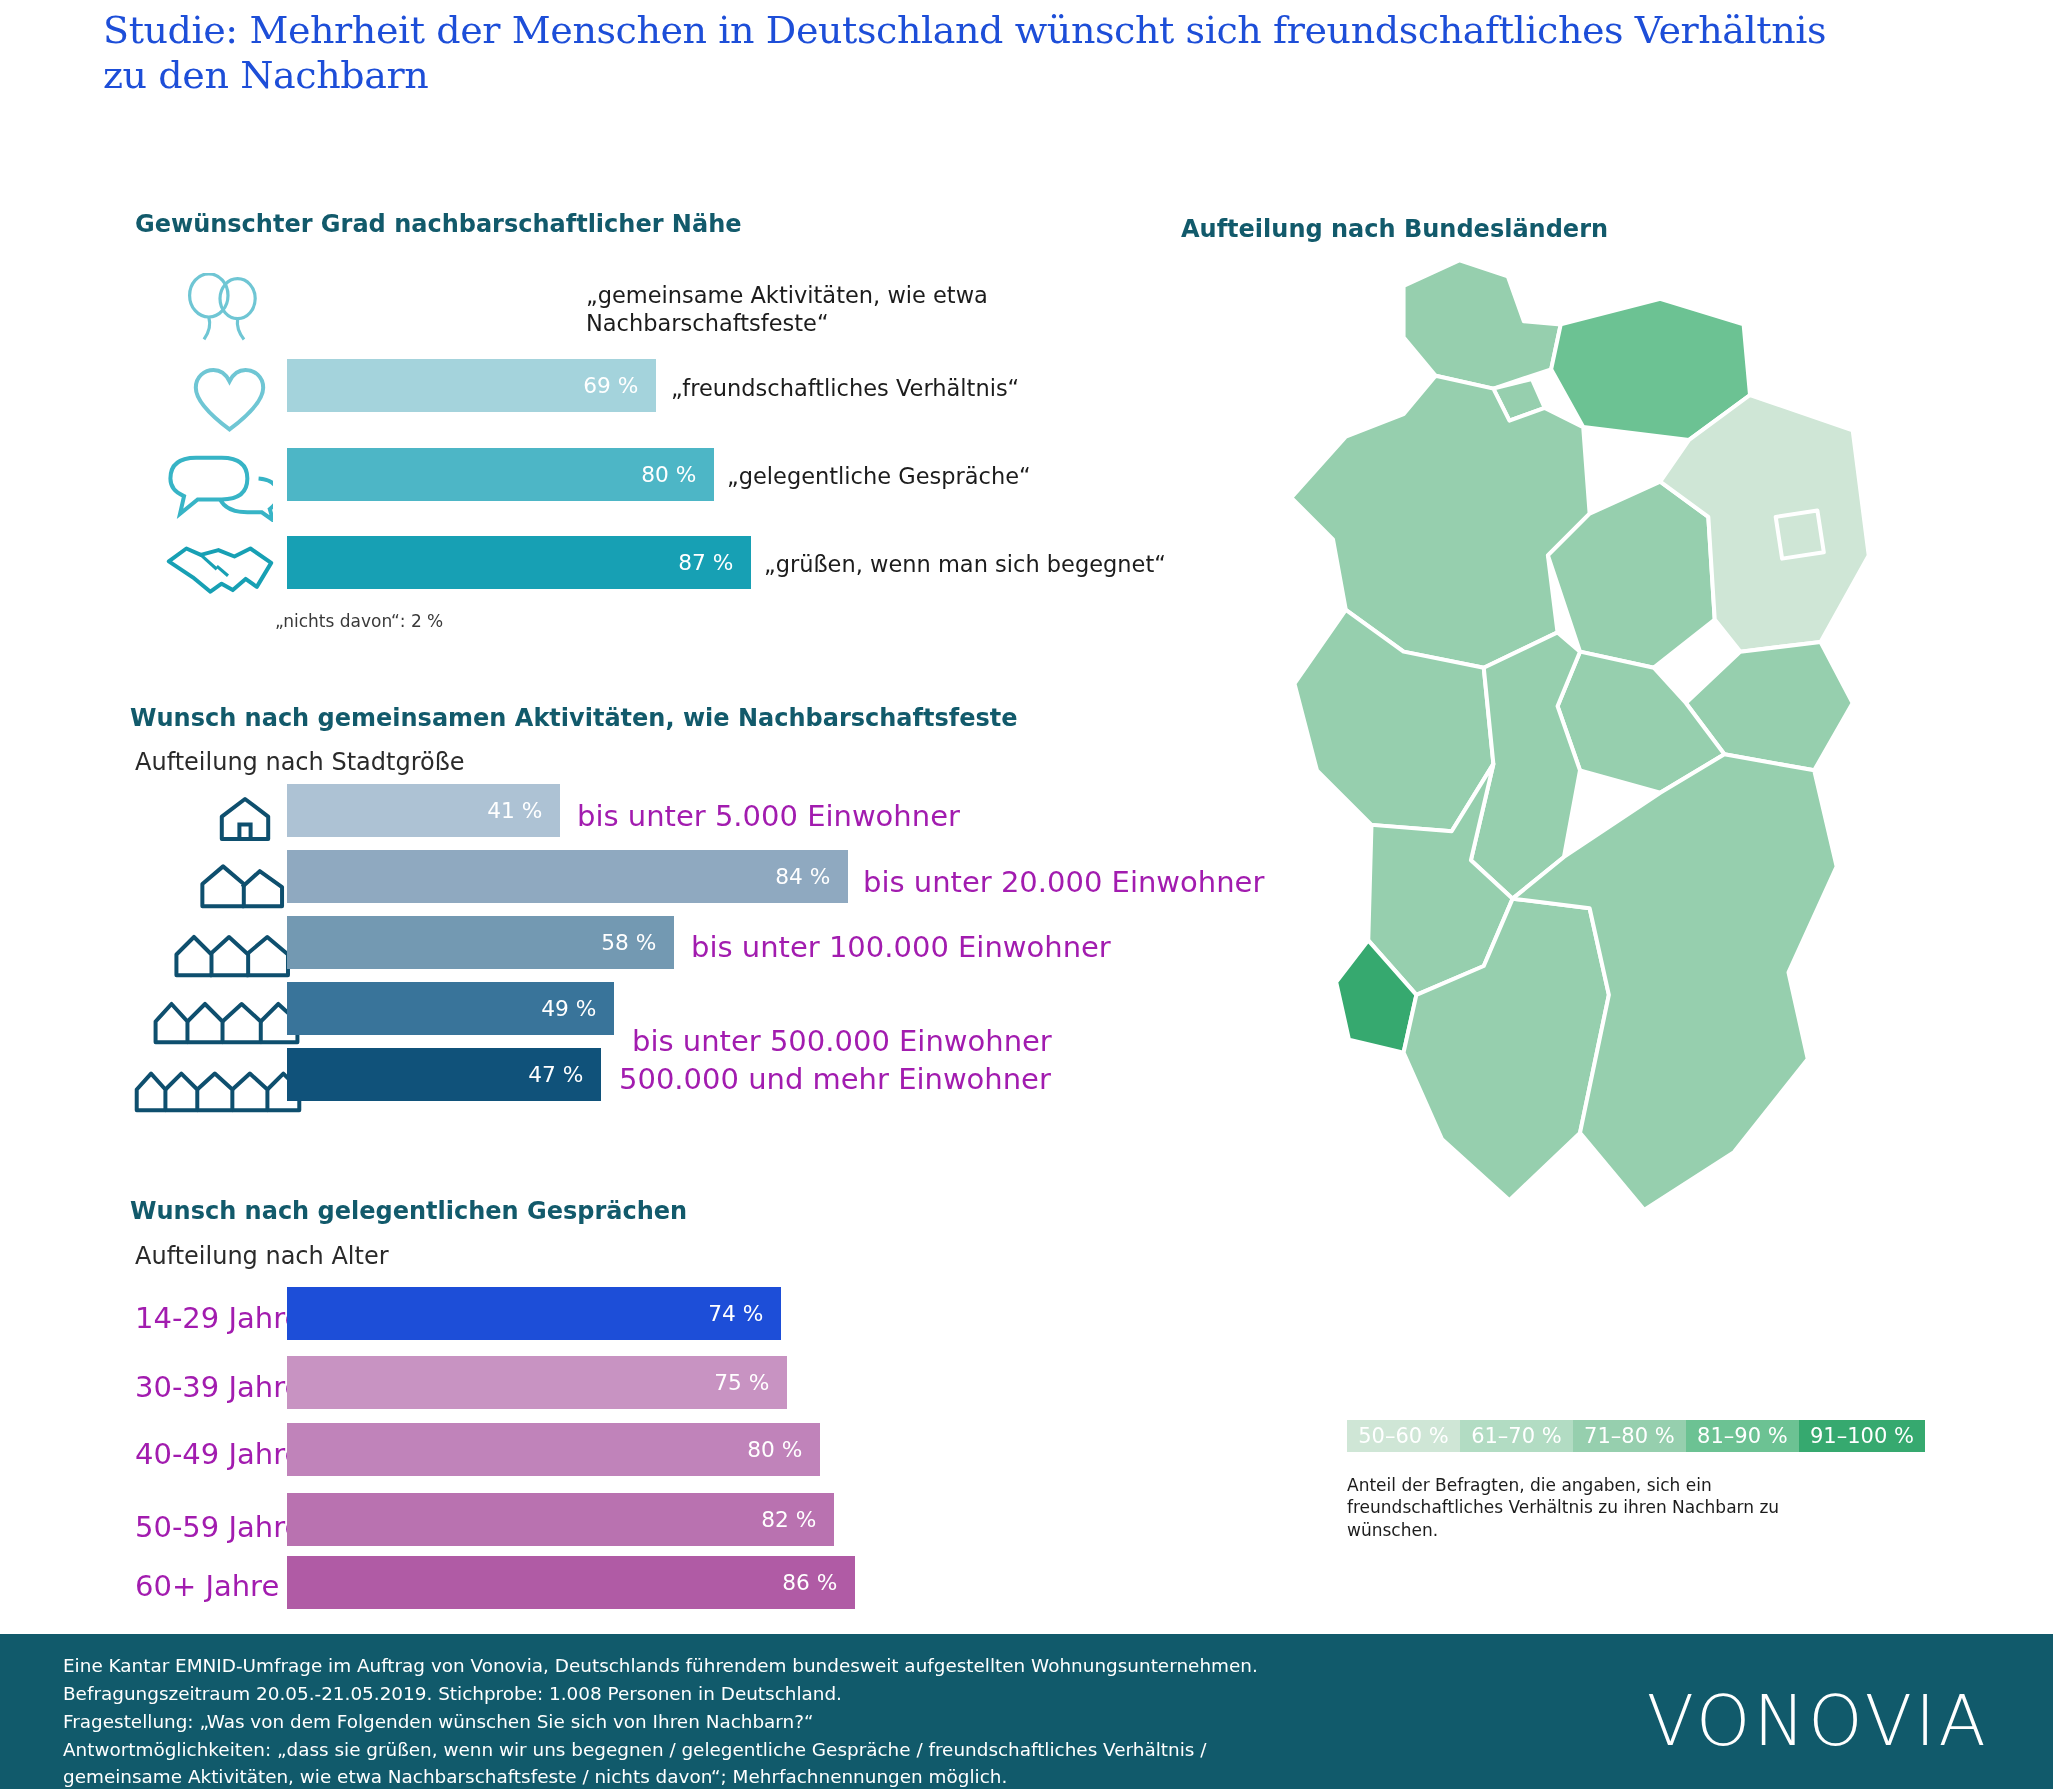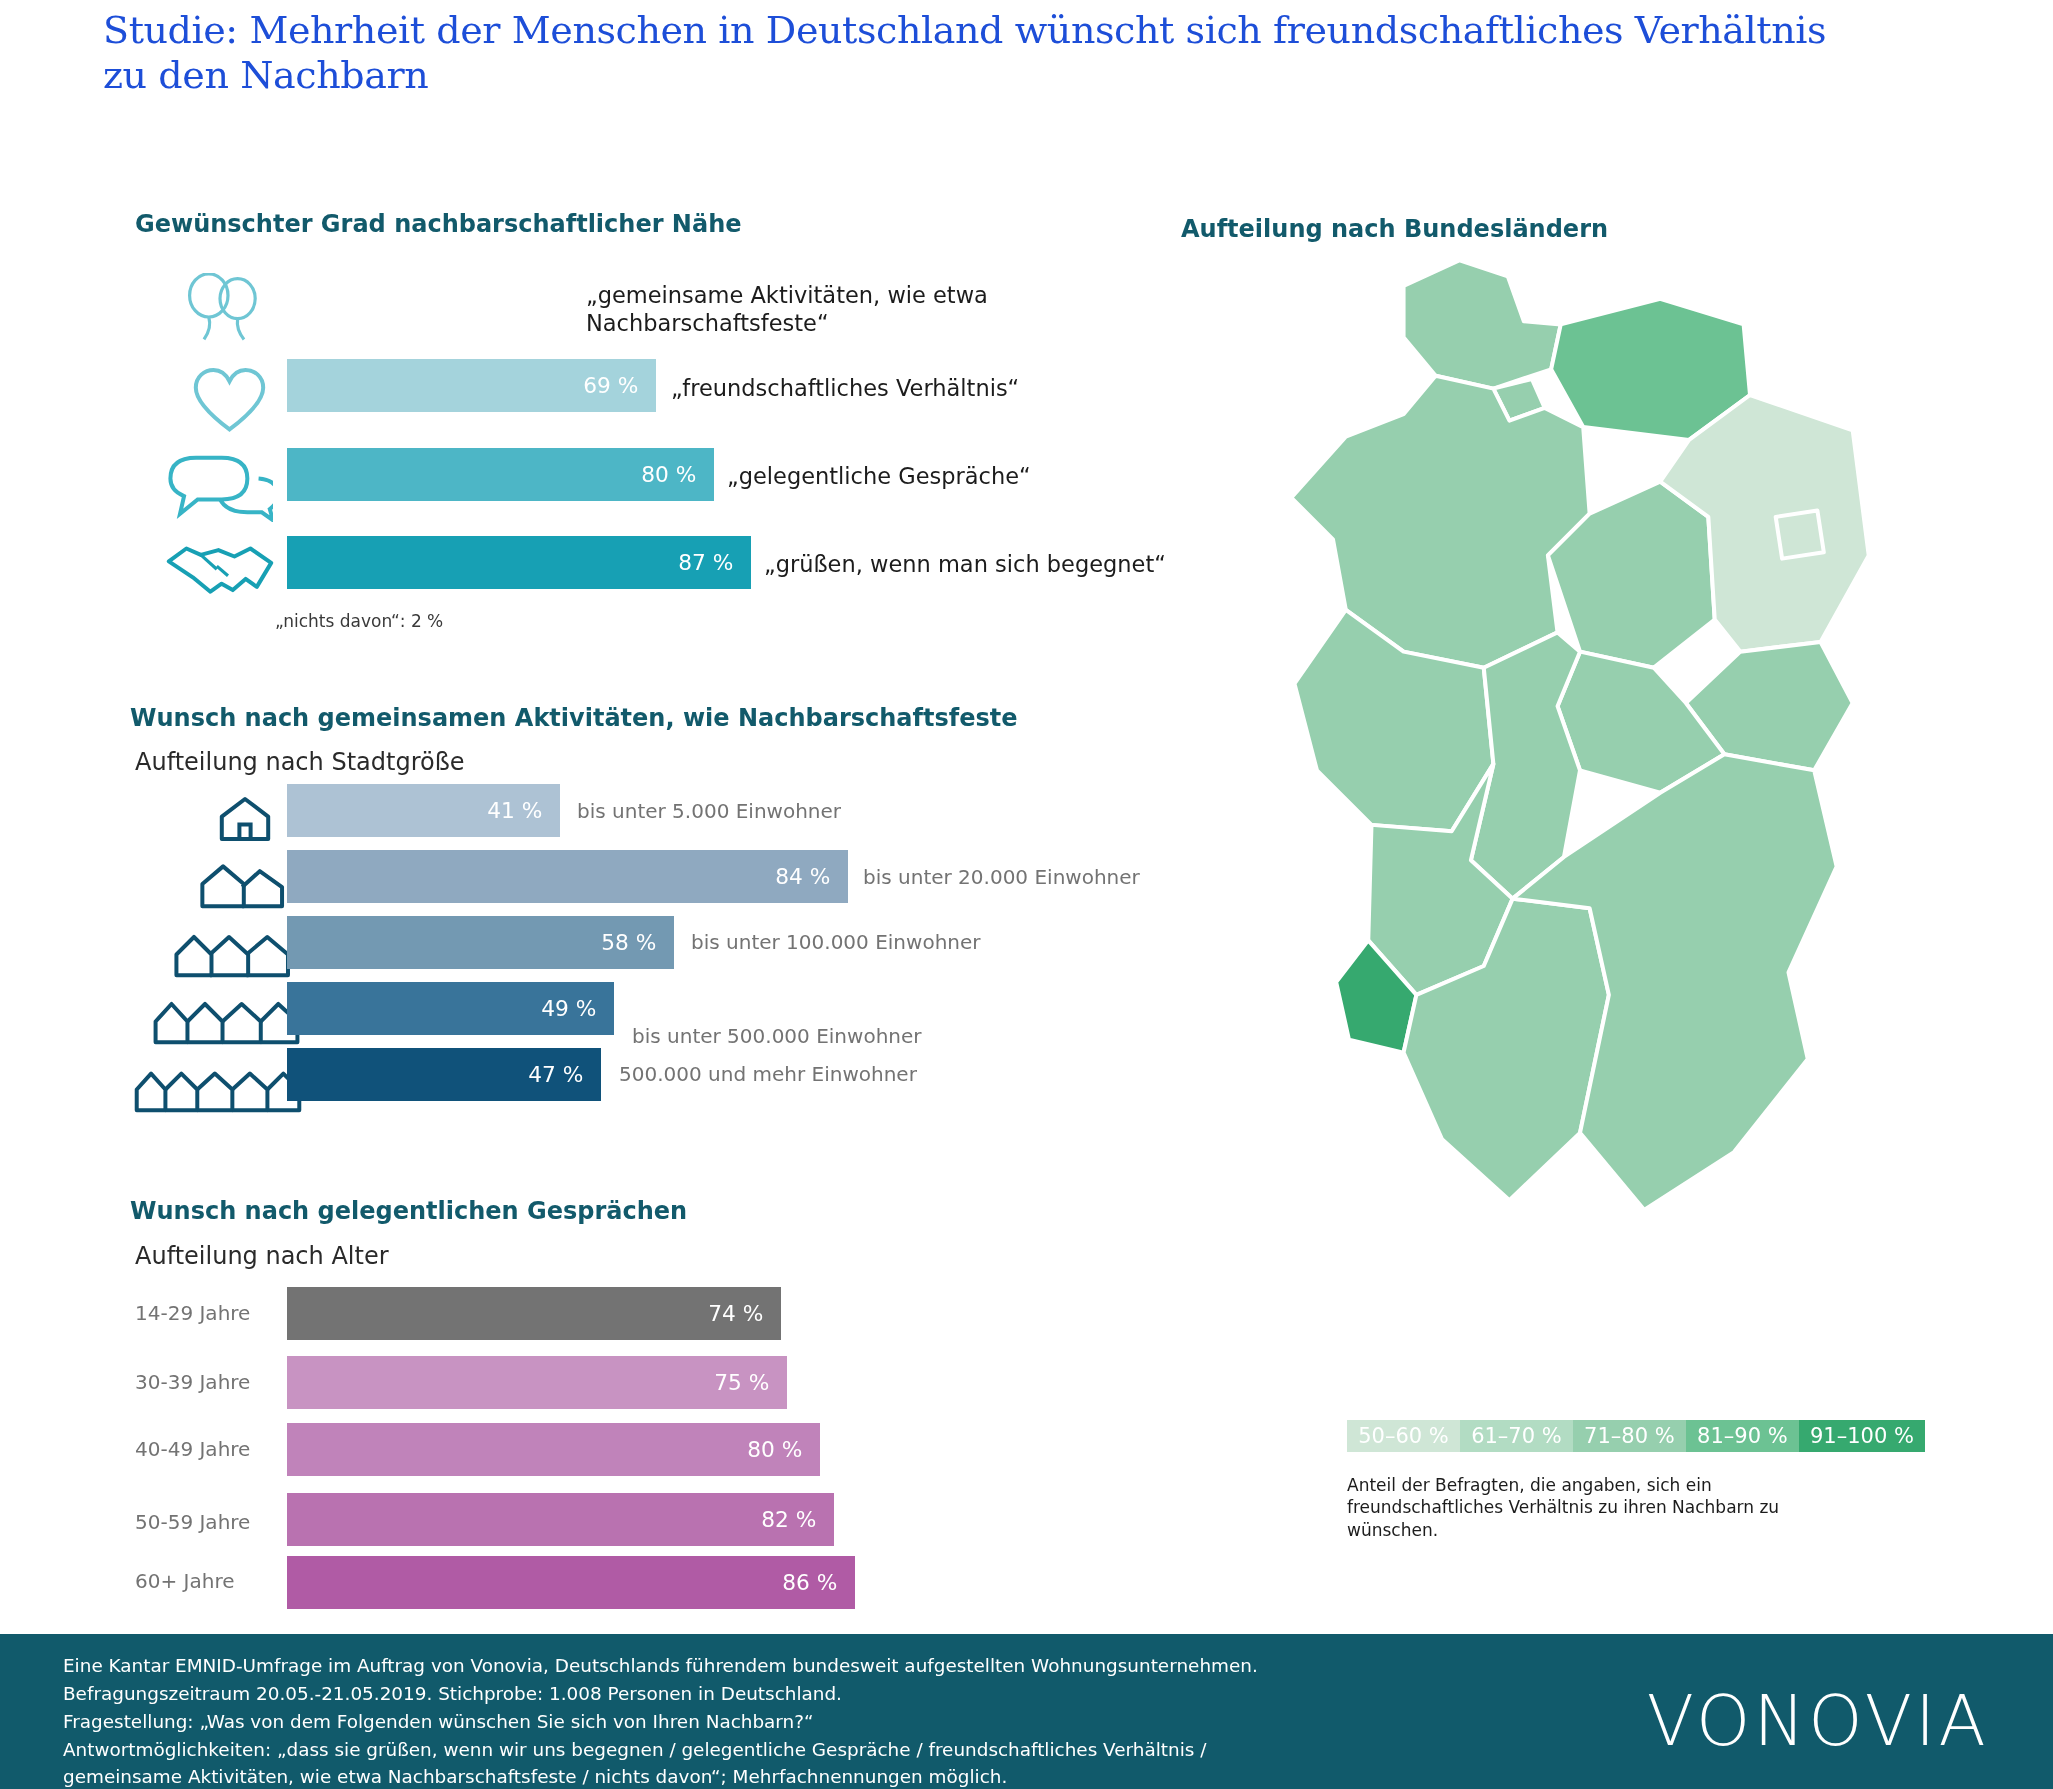--- a/index.html
+++ b/index.html
@@ -48,21 +48,21 @@
     position:absolute;
     font-size:22.5px;color:#1c1c1c;
     line-height:1.25;
   }
 
   .note-small{
     position:absolute;font-size:17px;color:#3a3a3a;
   }
 
   .cat-label{
-    position:absolute;font-size:20px;color:#737373;text-align:center;
+    position:absolute;font-size:29px;color:#a21caf;text-align:center;
   }
 
   
   .icon{position:absolute;}
 
   
   .map-wrap{position:absolute;left:1179px;top:241px;width:802px;height:1187px;}
   .legend{position:absolute;left:1347px;top:1420px;display:flex;}
   .legend div{
     height:32px;display:flex;align-items:center;justify-content:center;
@@ -205,21 +205,21 @@
 
   <div class="bar" style="left:287px;top:1048px;width:314px;background:#10527a;">
     <span class="val">47 %</span>
   </div>
   <div class="cat-label" style="left:619px;top:1062px;">500.000 und mehr Einwohner</div>
 
   <div class="sec-head" style="left:130px;top:1197px;">Wunsch nach gelegentlichen Gesprächen</div>
   <div class="sec-sub" style="left:135px;top:1242px;">Aufteilung nach Alter</div>
 
   <div class="cat-label" style="left:135px;top:1301px;">14-29 Jahre</div>
-  <div class="bar" style="left:287px;top:1287px;width:494px;background:#737373;">
+  <div class="bar" style="left:287px;top:1287px;width:494px;background:#1d4ed8;">
     <span class="val">74 %</span>
   </div>
 
   <div class="cat-label" style="left:135px;top:1370px;">30-39 Jahre</div>
   <div class="bar" style="left:287px;top:1356px;width:500px;background:#c893c2;">
     <span class="val">75 %</span>
   </div>
 
   <div class="cat-label" style="left:135px;top:1437px;">40-49 Jahre</div>
   <div class="bar" style="left:287px;top:1423px;width:533px;background:#c083ba;">

